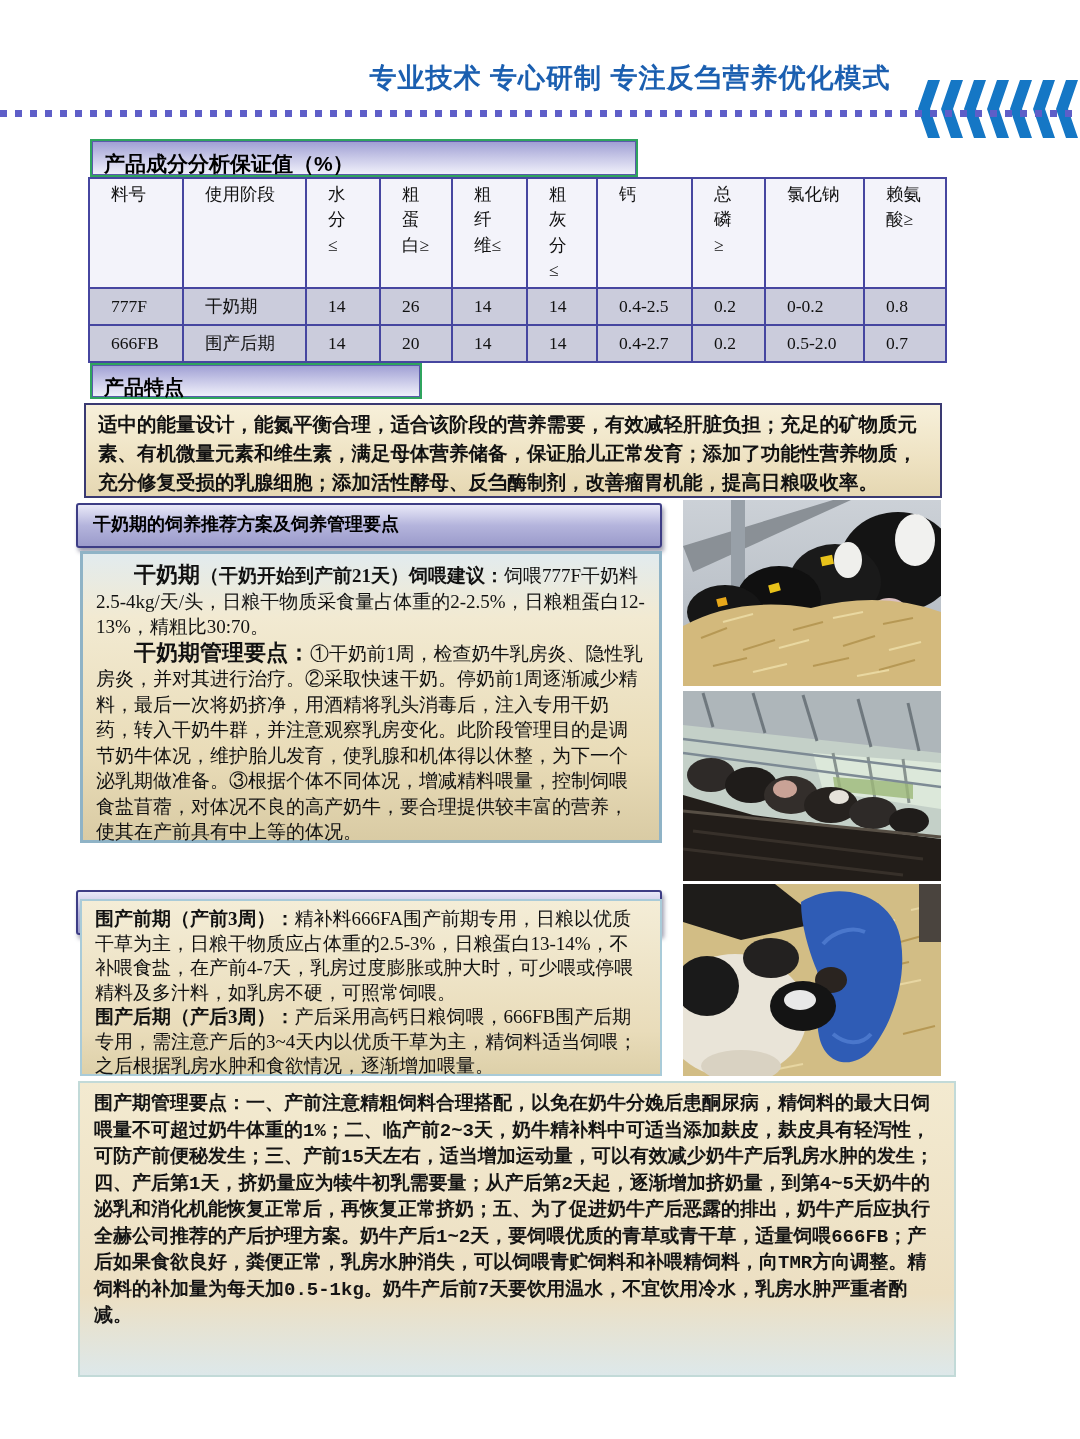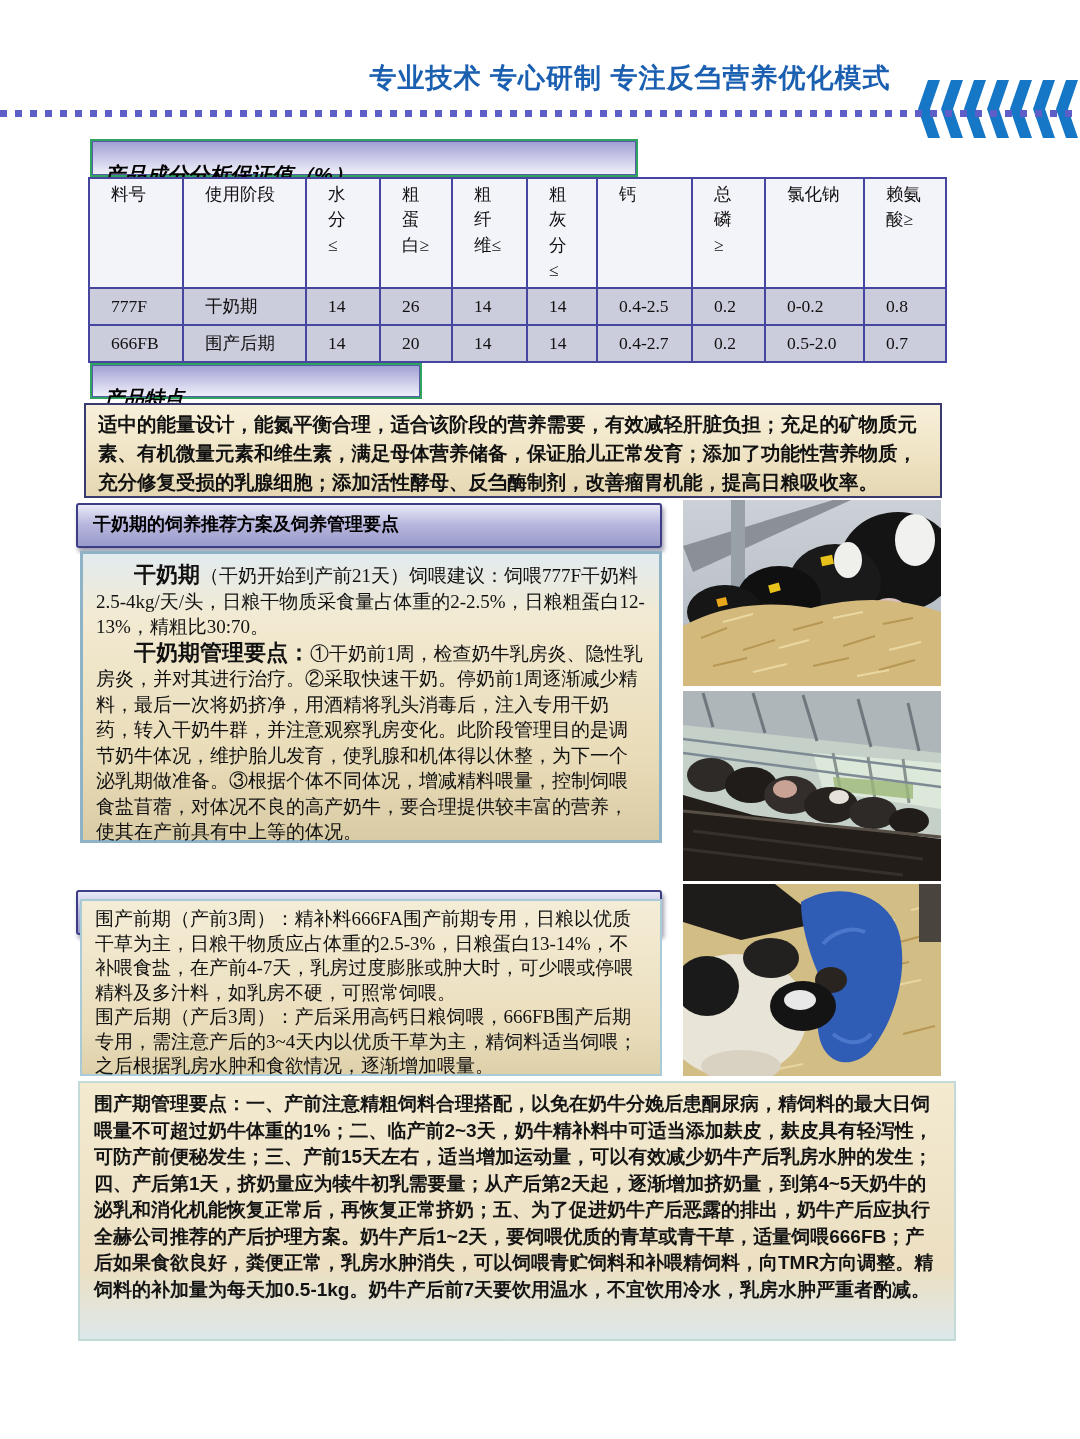--- a/index.html
+++ b/index.html
@@ -12,21 +12,21 @@
           font-size:27px;color:#1b5fb0;letter-spacing:1px;}
   .dots{position:absolute;top:110px;left:0;width:1080px;height:7px;z-index:3;
         background:repeating-linear-gradient(90deg,#5e5ec8 0 7px,transparent 7px 15px);}
   .chevrons{position:absolute;top:80px;right:0;z-index:2;}
 
   
   .bar{position:absolute;box-sizing:border-box;border:2px solid #2fa45e;
        background:linear-gradient(180deg,#9e9ed3 0%,#c9c9e8 50%,#f2f2fb 100%);
        box-shadow:inset 0 0 0 1px #5a5aaa;
        font-family:"Liberation Sans",sans-serif;font-weight:bold;font-size:21px;color:#000;
-       padding:20px 12px 0 12px;font-style:italic;}
+       padding:9px 12px 0 12px;}
   .bar1{left:90px;top:139px;width:548px;height:38px;}
   .bar2{left:90px;top:363px;width:332px;height:36px;font-size:20px;}
 
   
   .tbl{position:absolute;left:88px;top:177px;border-collapse:collapse;table-layout:fixed;
        width:857px;font-size:17.5px;}
   .tbl th,.tbl td{border:2px solid #4646a0;padding:3px 21px;text-align:left;box-sizing:border-box;}
   .tbl th{background:#f3f3fa;font-weight:normal;vertical-align:top;white-space:pre-line;
           height:62px;line-height:1.45;}
   .tbl td{height:37px;vertical-align:middle;}
@@ -46,34 +46,34 @@
   .sec1{left:76px;top:503px;}
   .sec2{left:76px;top:851px;margin-top:39px;}
 
   
   .dry-box{position:absolute;left:80px;top:551px;width:582px;height:292px;box-sizing:border-box;
        border:3px solid #8fb3c6;
        background:linear-gradient(180deg,#e2ebee 0%,#f2ead2 22%,#e9dcb8 70%,#d9cba4 100%);
        padding:8px 13px 0 13px;font-size:19px;line-height:25.5px;}
   .dry-box p,.peri-box p{margin:0;}
   .indent{text-indent:2em;}
-  .lead{font-weight:normal;}
+  .lead{font-weight:bold;}
   .lead-big{font-weight:bold;font-size:22px;}
 
   
   .peri-box{position:absolute;left:80px;top:899px;width:582px;height:177px;box-sizing:border-box;
        border:2px solid #a9cbd8;
        background:linear-gradient(180deg,#f4edd7 0%,#e9dcba 75%,#ddd0a9 100%);
        padding:6px 13px 0 13px;font-size:19px;line-height:24.5px;}
 
   
-  .mgmt-box{position:absolute;left:78px;top:1081px;width:878px;height:260px;box-sizing:border-box;
+  .mgmt-box{position:absolute;left:78px;top:1081px;width:878px;height:296px;box-sizing:border-box;
        border:2px solid #c2dad8;
        background:linear-gradient(180deg,#f3ead0 0%,#ecdfc2 72%,#dde8ea 100%);
-       padding:8px 20px 0 14px;font-family:Liberation Sans, sans-serif;font-weight:600;
+       padding:8px 20px 0 14px;font-family:Liberation Mono, monospace;font-weight:600;
        font-size:19px;line-height:26.5px;color:#141414;}
   .mgmt-box .lead{font-weight:800;}
 
   
   .photo{position:absolute;left:683px;width:258px;}
   .photo svg{display:block;}
 </style>
 </head>
 <body>
 

